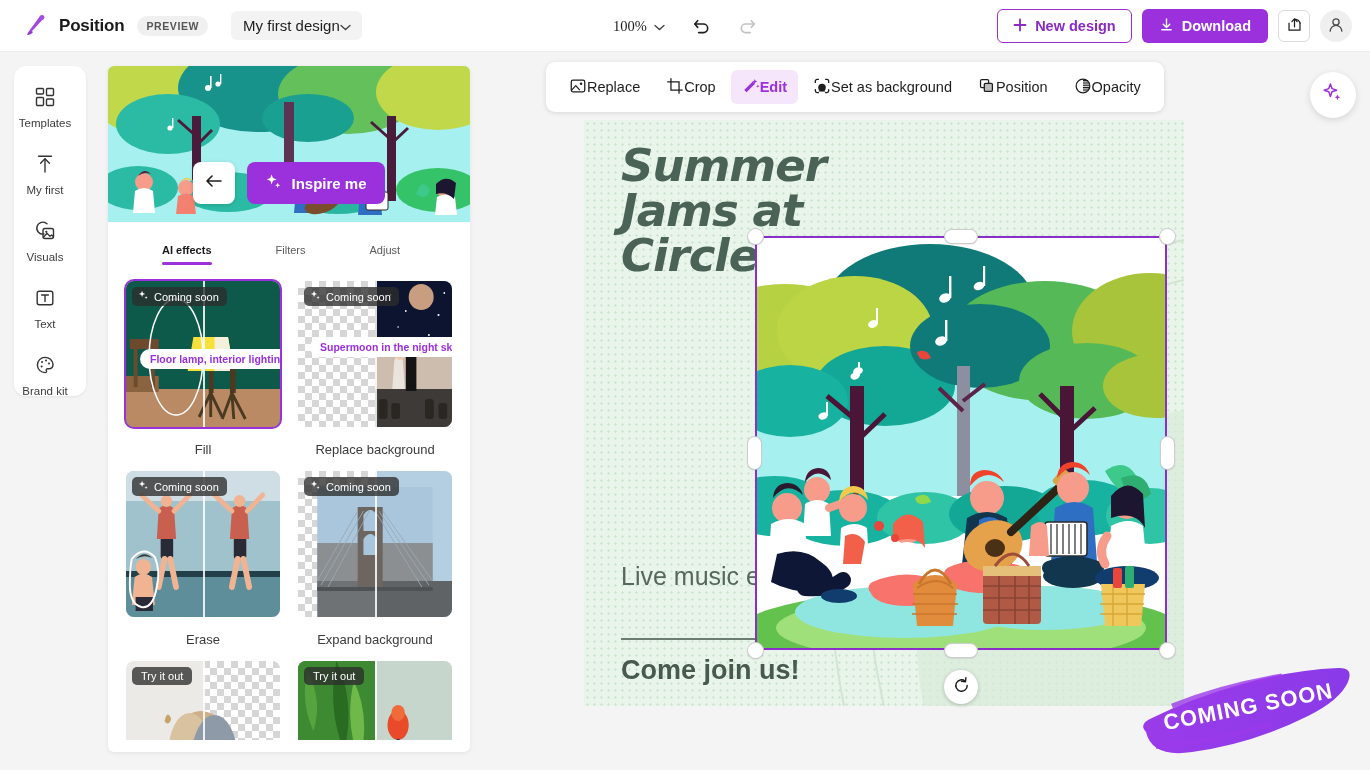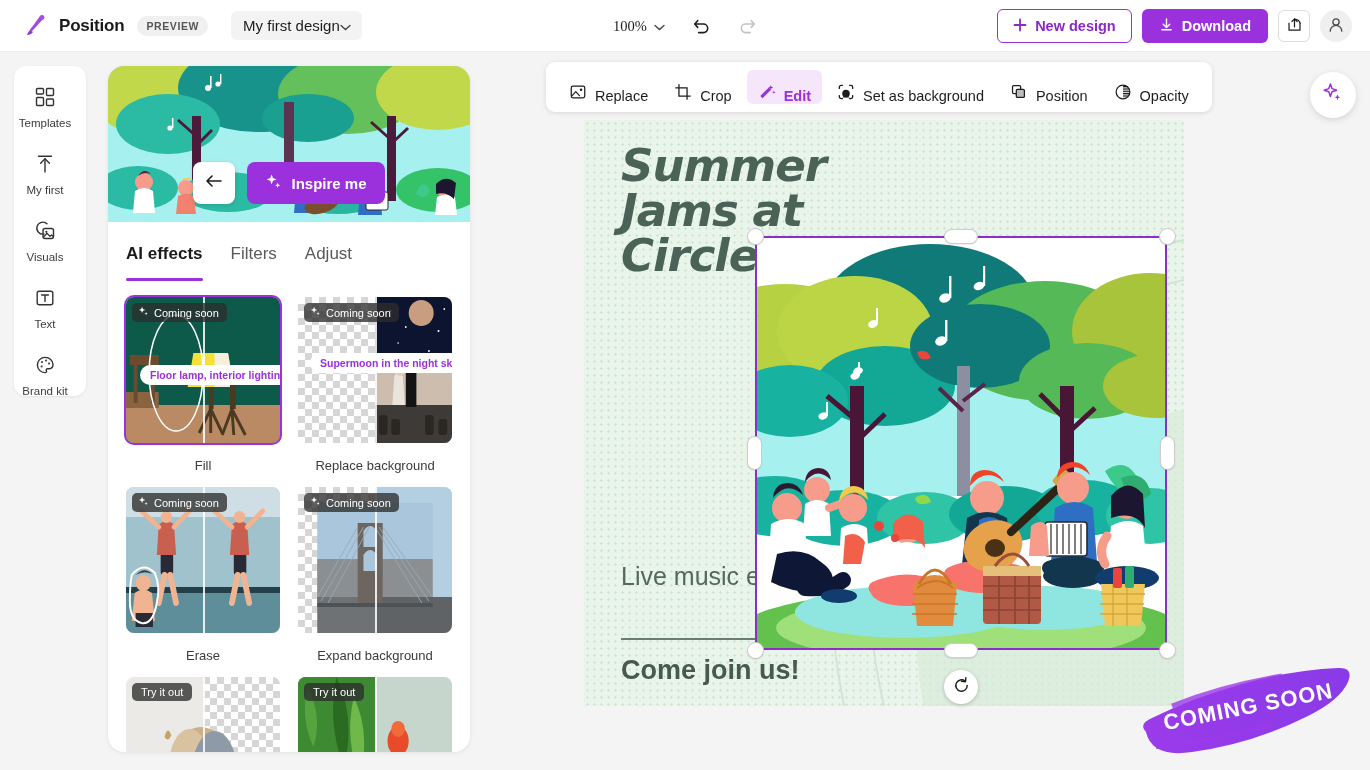--- a/index.html
+++ b/index.html
@@ -73,39 +73,39 @@
   }
   .rail-item {
     width:62px; display:flex; flex-direction:column; align-items:center; gap:5px;
     cursor:pointer; padding:4px 0; border-radius:7px;
   }
   .rail-label { font-size:11.5px; color:#3b3b3b; }
 
   
   .panel {
     position:absolute; left:108px; top:66px; width:362px; height:686px;
-    background:#fff; border-radius:16px; box-shadow:0 1px 4px rgba(0,0,0,.08);
+    background:#fff; border-radius:6px; box-shadow:0 1px 4px rgba(0,0,0,.08);
     overflow:hidden;
   }
   .panel-hero { position:relative; width:362px; height:156px; overflow:hidden; }
   .hero-overlay {
     position:absolute; left:0; right:0; top:96px; display:flex; justify-content:center; gap:12px;
   }
   .back-sq {
     width:42px;height:42px;background:#fff;border-radius:8px;
     display:flex;align-items:center;justify-content:center;cursor:pointer;
     box-shadow:0 1px 4px rgba(0,0,0,.15);
   }
   .inspire-btn {
     display:flex;align-items:center;gap:9px;
     background:#9b30dd;color:#fff;border:none;border-radius:8px;
     height:42px;padding:0 18px;font-size:15px;font-weight:600;cursor:pointer;
   }
   .tabs { display:flex; gap:28px; padding:22px 18px 0 18px; }
-  .tab { font-size:17px; color:#5a5a5a; padding-bottom:17px; cursor:pointer; position:relative; }
+  .tab { font-size:11px; color:#5a5a5a; padding-bottom:9px; cursor:pointer; position:relative;margin-left:36px; }
   .tab.active { color:#1a1a1a; font-weight:bold; }
   .tab.active:after {
     content:""; position:absolute; left:0; right:0; bottom:0; height:3px;
     background:#9b30dd; border-radius:2px;
   }
   .cards {
     padding:16px 18px 0 18px; display:grid; grid-template-columns:1fr 1fr; gap:14px 18px;
     height:calc(686px - 156px - 55px); overflow:hidden;
   }
   .card { cursor:pointer; }
@@ -134,21 +134,21 @@
     font-size:10.5px; font-weight:bold; border-radius:20px; padding:4px 10px; white-space:nowrap;
   }
 
   
   .ctxbar {
     position:absolute; left:546px; top:62px; height:50px;
     background:#fff; border-radius:9px; box-shadow:0 1px 5px rgba(0,0,0,.12);
     display:flex; align-items:center; padding:0 12px; gap:4px;
   }
   .ctx-item {
-    display:flex; align-items:flex-end; gap:8px; height:34px; padding:0 11px;
+    display:flex; align-items:center; height:34px; padding:0 11px;
     border-radius:6px; font-size:14.5px; color:#1d1d1d; cursor:pointer; white-space:nowrap;
   }
   .ctx-item.active { background:#f6e6fb; color:#9b30dd; font-weight:600; }
 
   
   .fab {
     position:absolute; right:14px; top:72px; width:46px;height:46px;border-radius:50%;
     background:#fff; box-shadow:0 2px 7px rgba(0,0,0,.13);
     display:flex;align-items:center;justify-content:center;cursor:pointer;
   }

